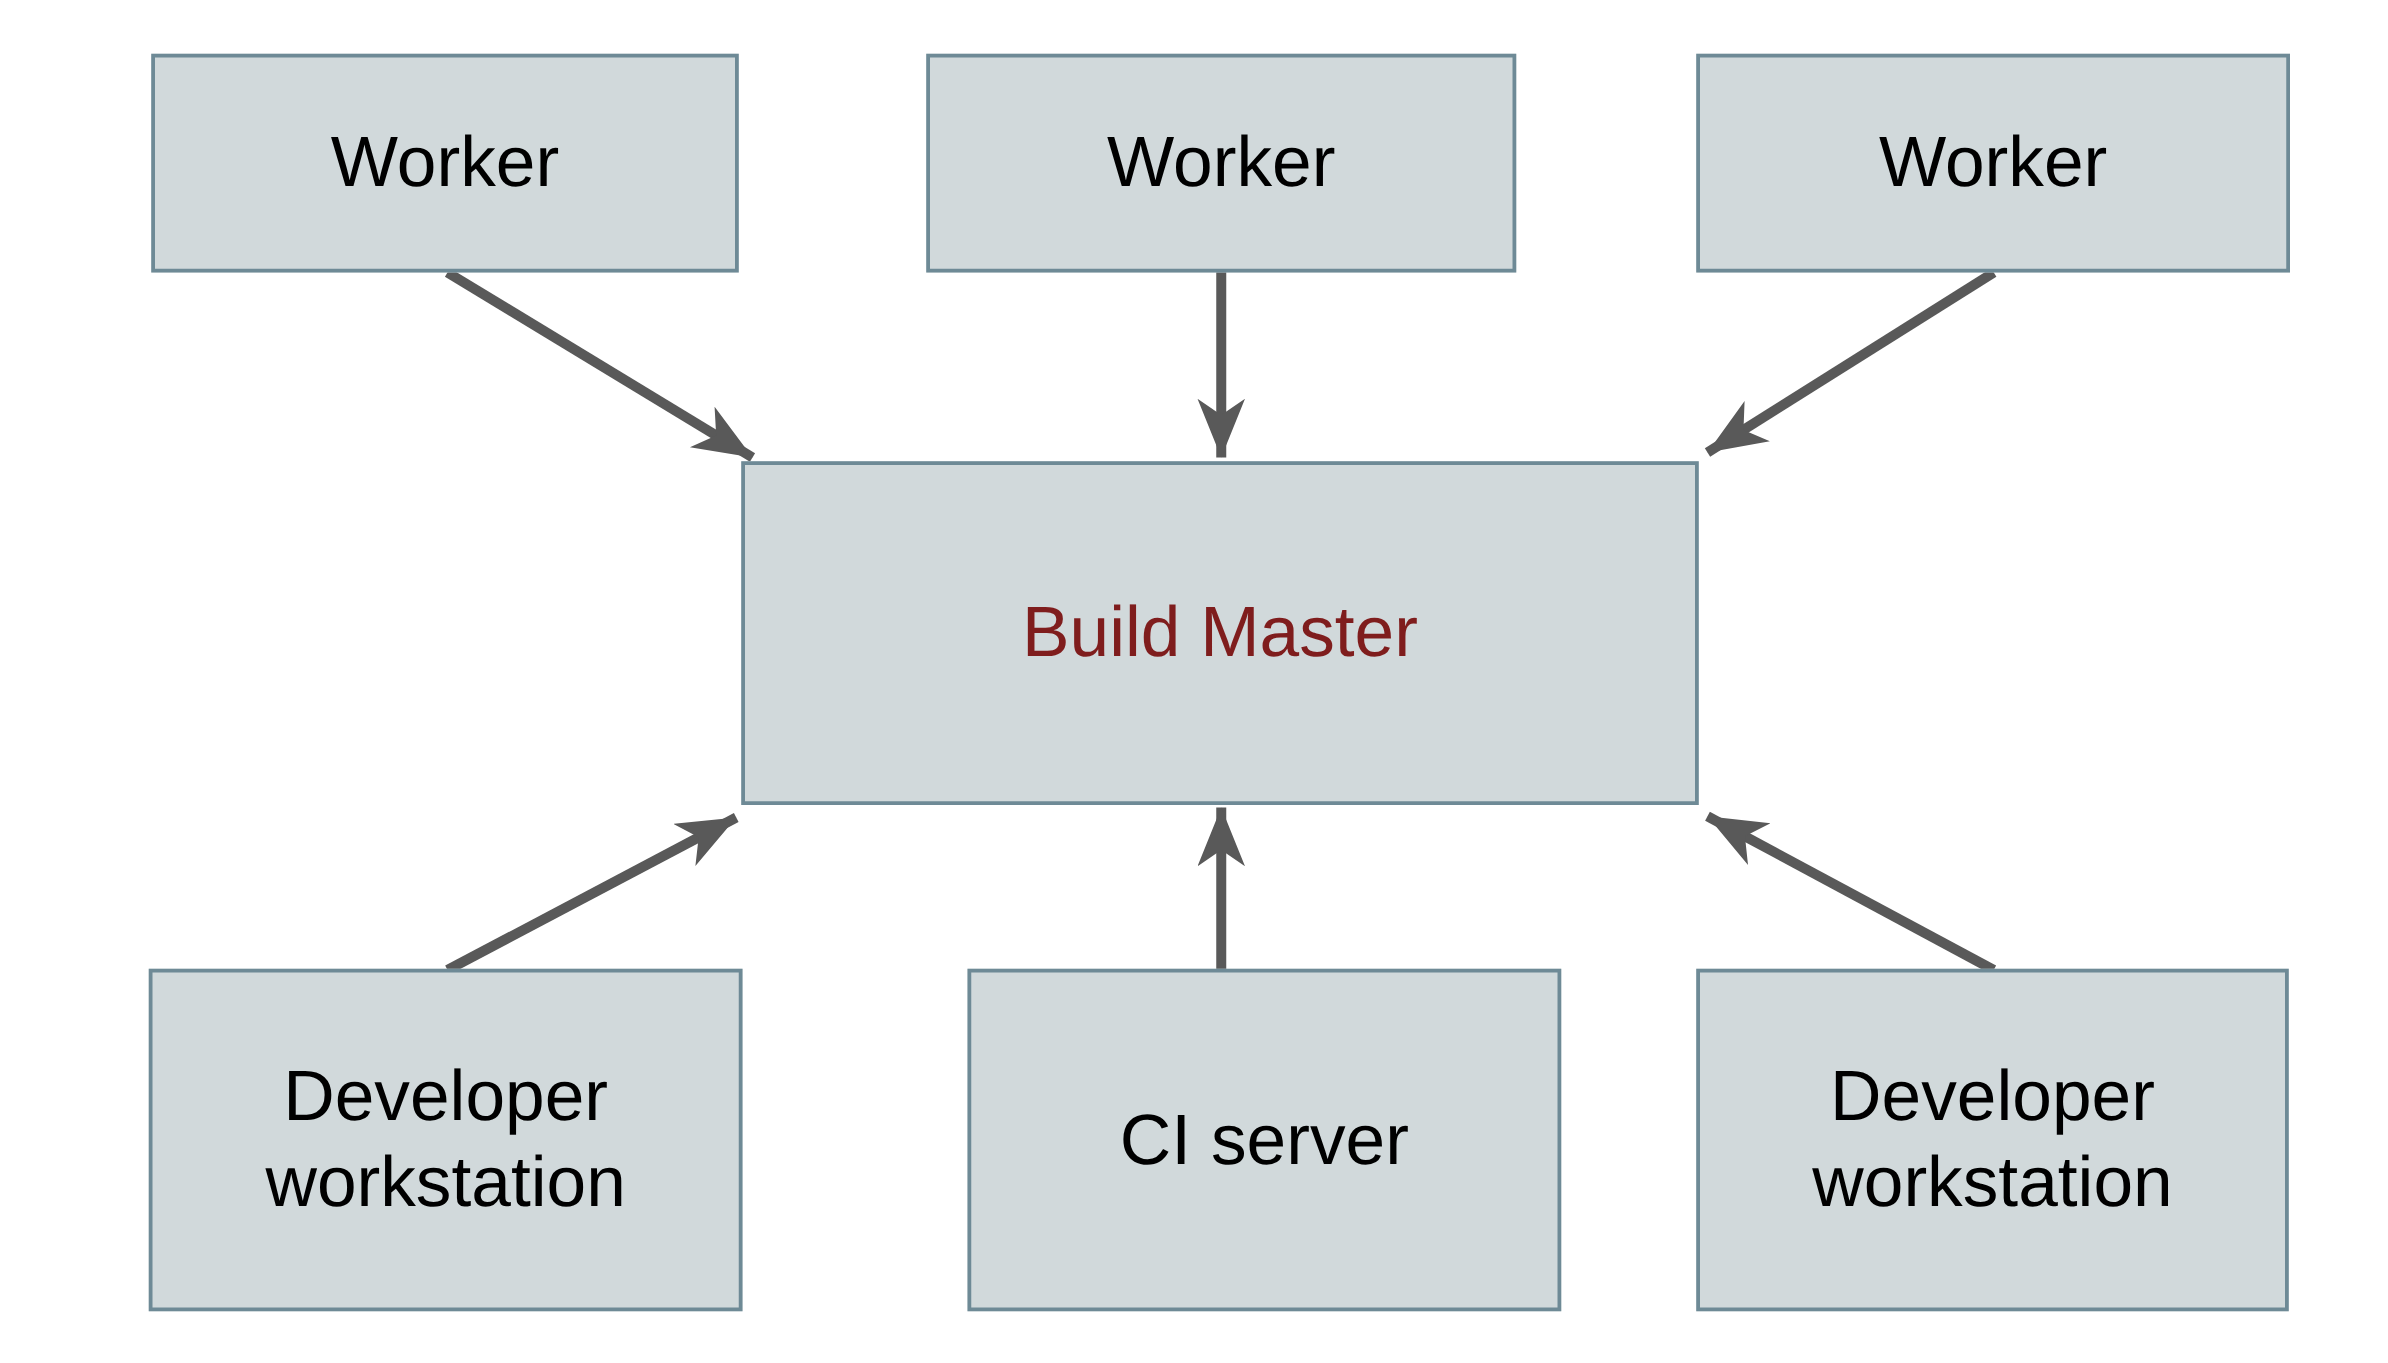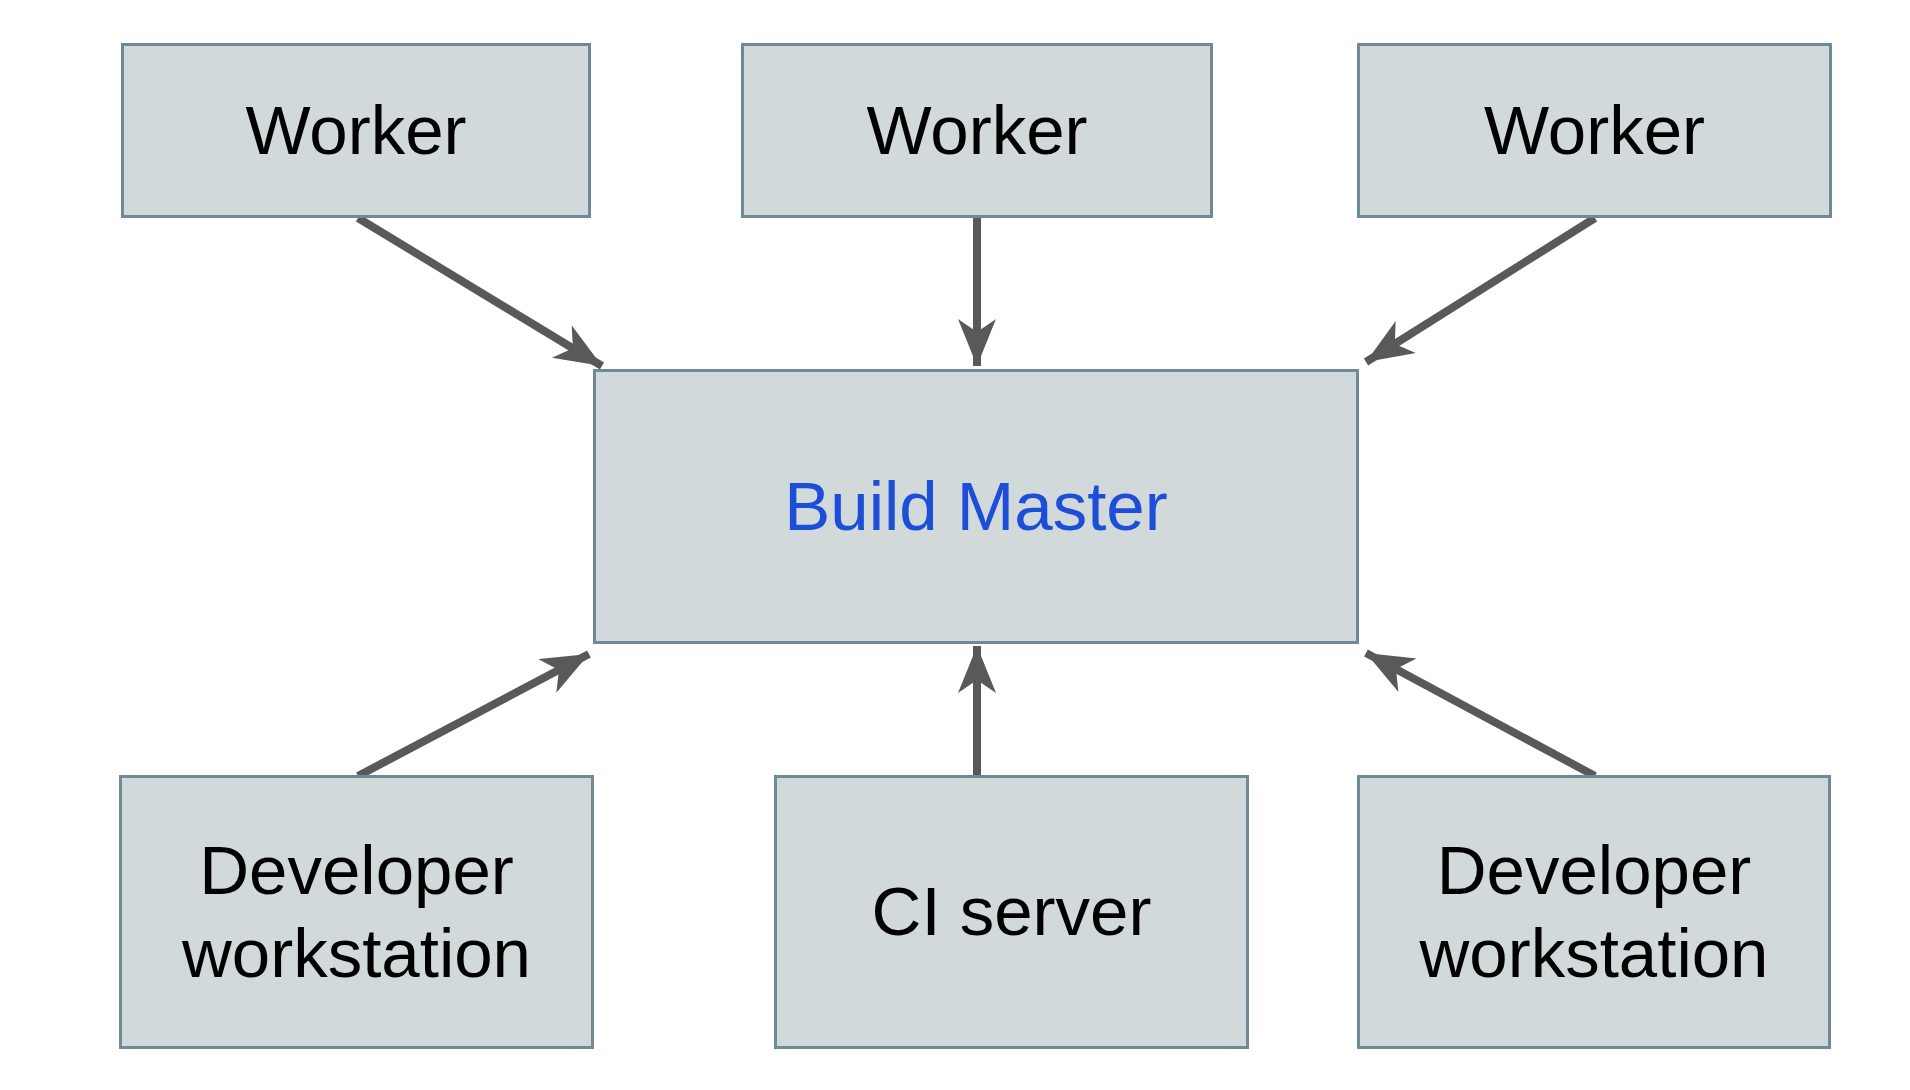--- a/index.html
+++ b/index.html
@@ -27,21 +27,21 @@
     box-sizing: border-box;
     border: 3px solid #6e8a96;
     background: #d1d9db;
     display: flex;
     align-items: center;
     justify-content: center;
     text-align: center;
   }
   .node-label {
     display: block;
-    font-size: 69px;
+    font-size: 57px;
     line-height: 1.21;
     color: #000000;
     letter-spacing: 0px;
     padding: 0 10px;
   }
 </style>
 </head>
 <body>
 
 <div class="canvas" style="background: rgb(255, 255, 255);">
@@ -61,21 +61,21 @@
 <div class="node" style="left: 121px; top: 43px; width: 470px; height: 175px; background: rgb(209, 217, 219); border-color: rgb(110, 138, 150);">
       <span class="node-label" style="color: rgb(0, 0, 0);">Worker</span>
     </div>
     <div class="node" style="left: 741px; top: 43px; width: 472px; height: 175px; background: rgb(209, 217, 219); border-color: rgb(110, 138, 150);">
       <span class="node-label" style="color: rgb(0, 0, 0);">Worker</span>
     </div>
     <div class="node" style="left: 1357px; top: 43px; width: 475px; height: 175px; background: rgb(209, 217, 219); border-color: rgb(110, 138, 150);">
       <span class="node-label" style="color: rgb(0, 0, 0);">Worker</span>
     </div>
     <div class="node" style="left: 593px; top: 369px; width: 766px; height: 275px; background: rgb(209, 217, 219); border-color: rgb(110, 138, 150);">
-      <span class="node-label" style="color: #1d4ed8;">Build Master</span>
+      <span class="node-label" style="color: #7f1d1d;">Build Master</span>
     </div>
     <div class="node" style="left: 119px; top: 775px; width: 475px; height: 274px; background: rgb(209, 217, 219); border-color: rgb(110, 138, 150);">
       <span class="node-label" style="color: rgb(0, 0, 0);">Developer workstation</span>
     </div>
     <div class="node" style="left: 774px; top: 775px; width: 475px; height: 274px; background: rgb(209, 217, 219); border-color: rgb(110, 138, 150);">
       <span class="node-label" style="color: rgb(0, 0, 0);">CI server</span>
     </div>
     <div class="node" style="left: 1357px; top: 775px; width: 474px; height: 274px; background: rgb(209, 217, 219); border-color: rgb(110, 138, 150);">
       <span class="node-label" style="color: rgb(0, 0, 0);">Developer workstation</span>
     </div>

